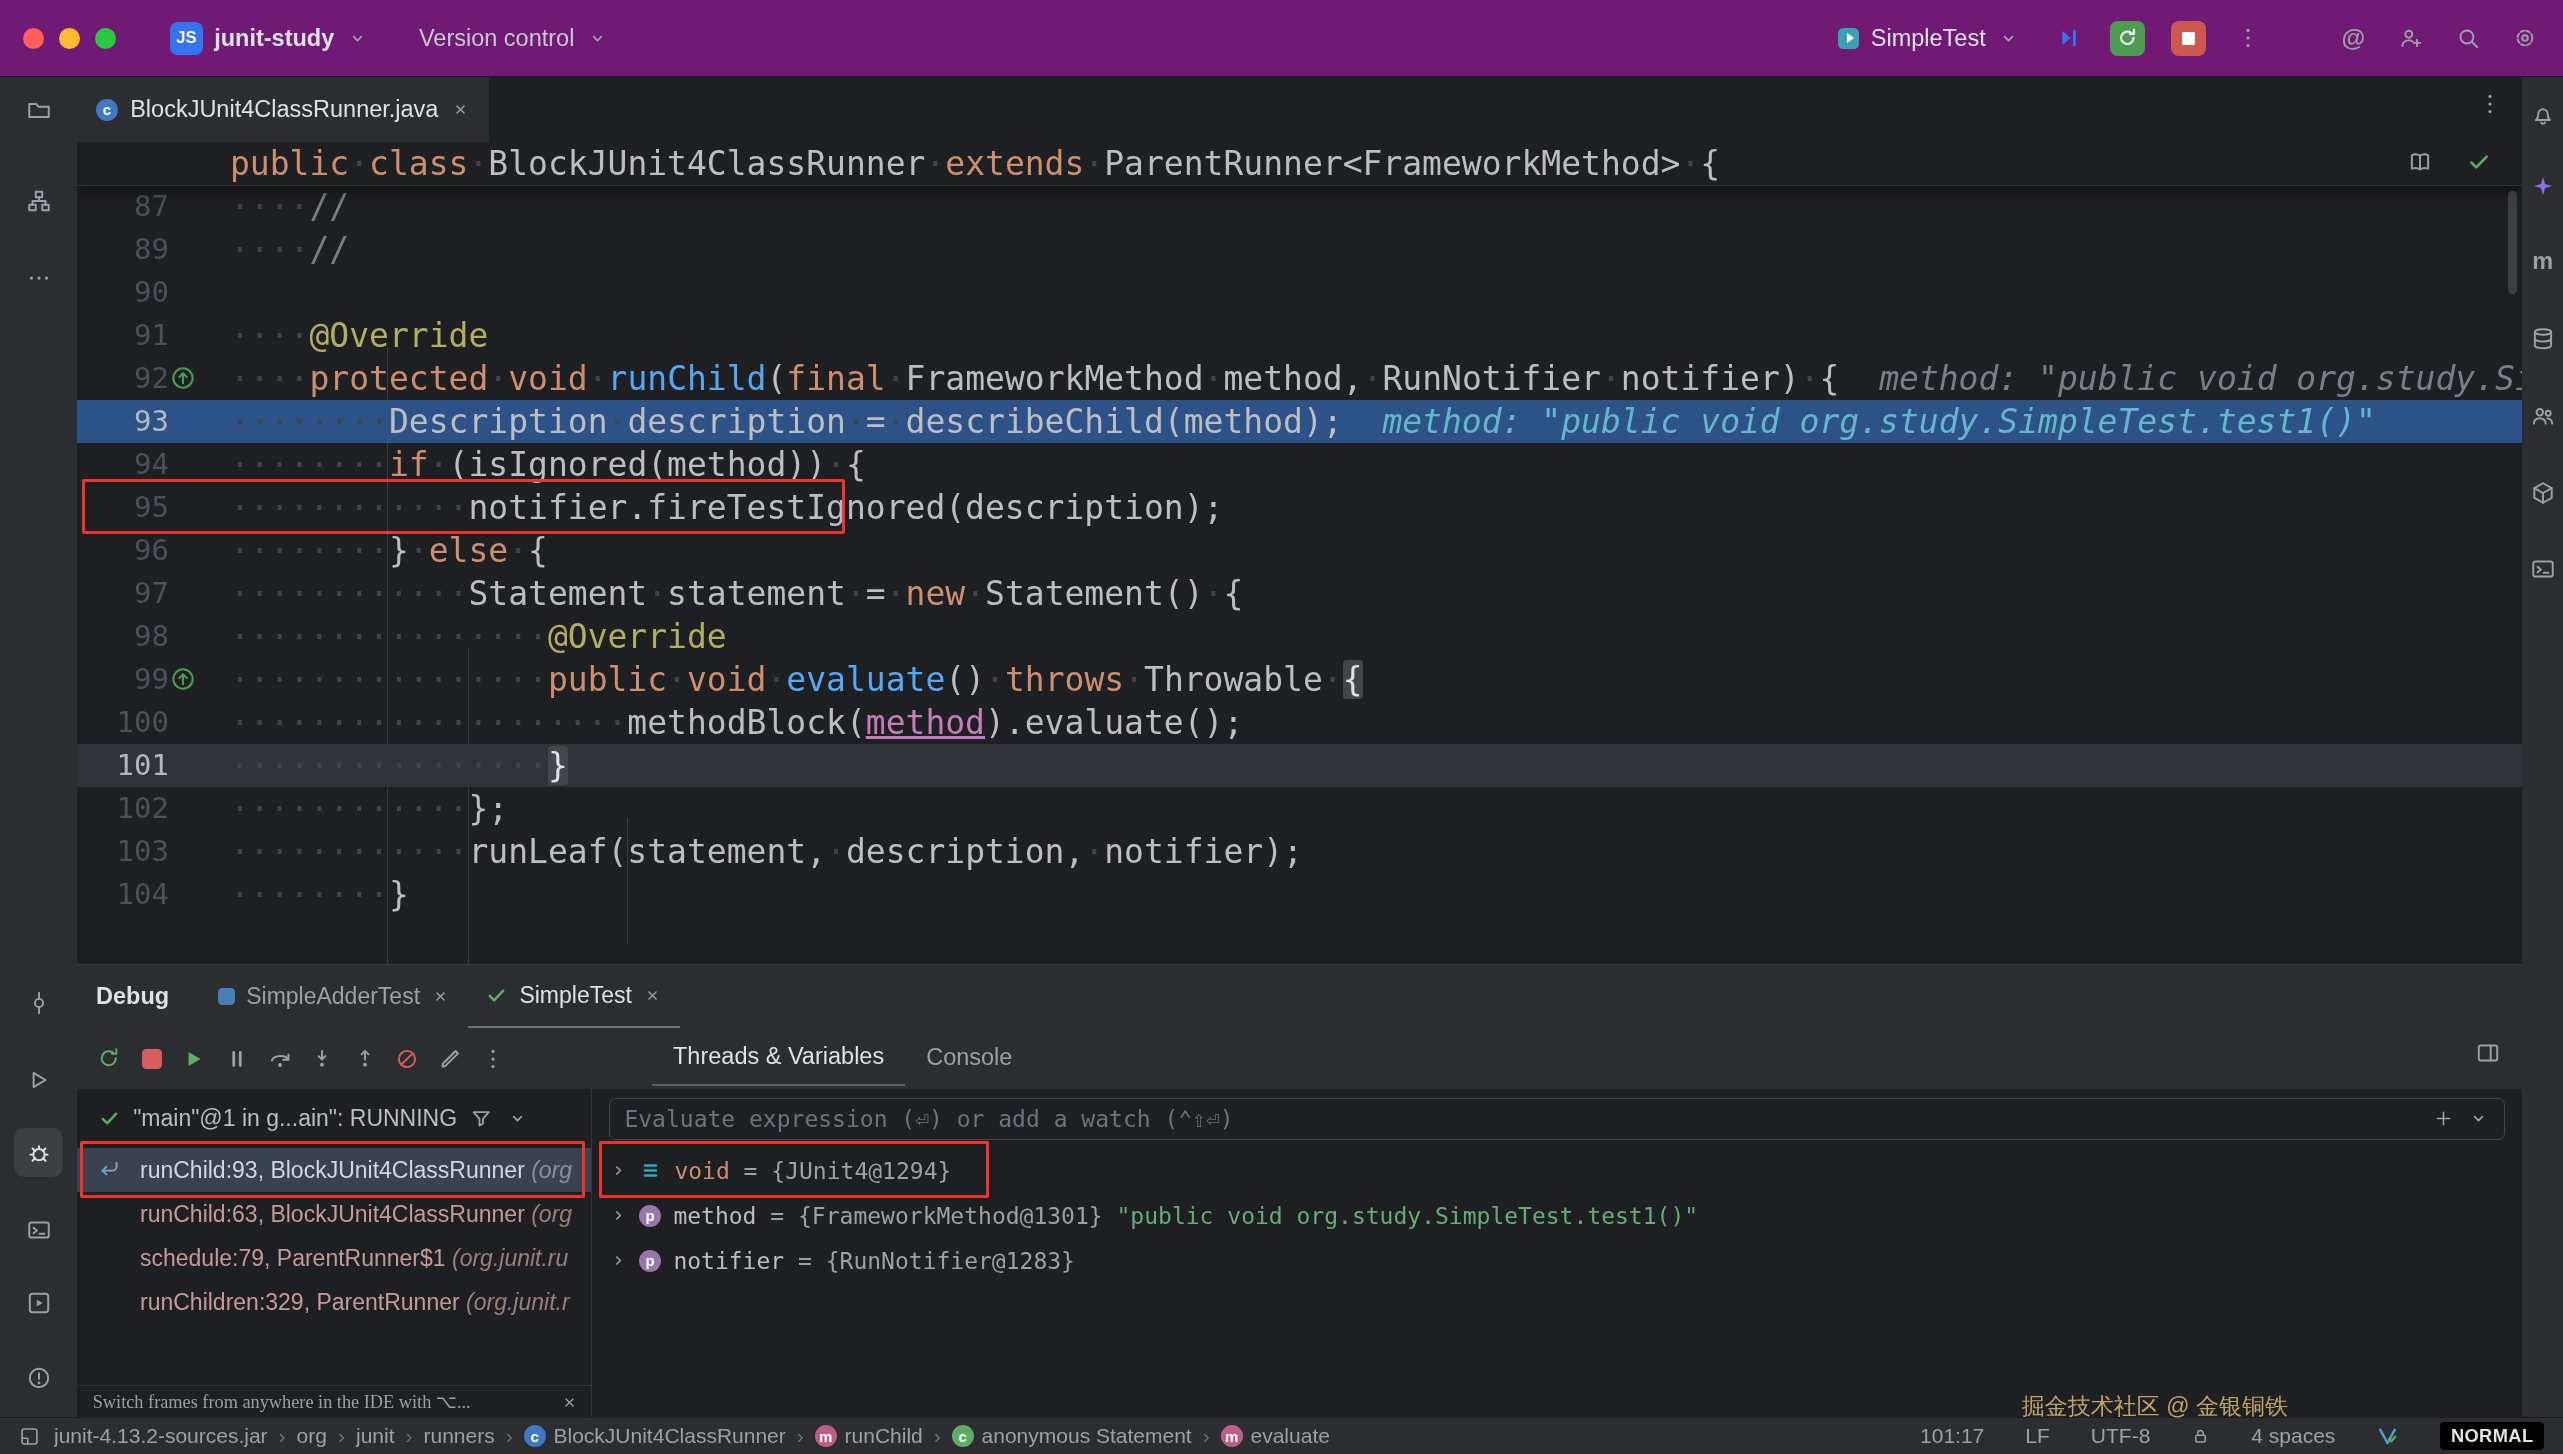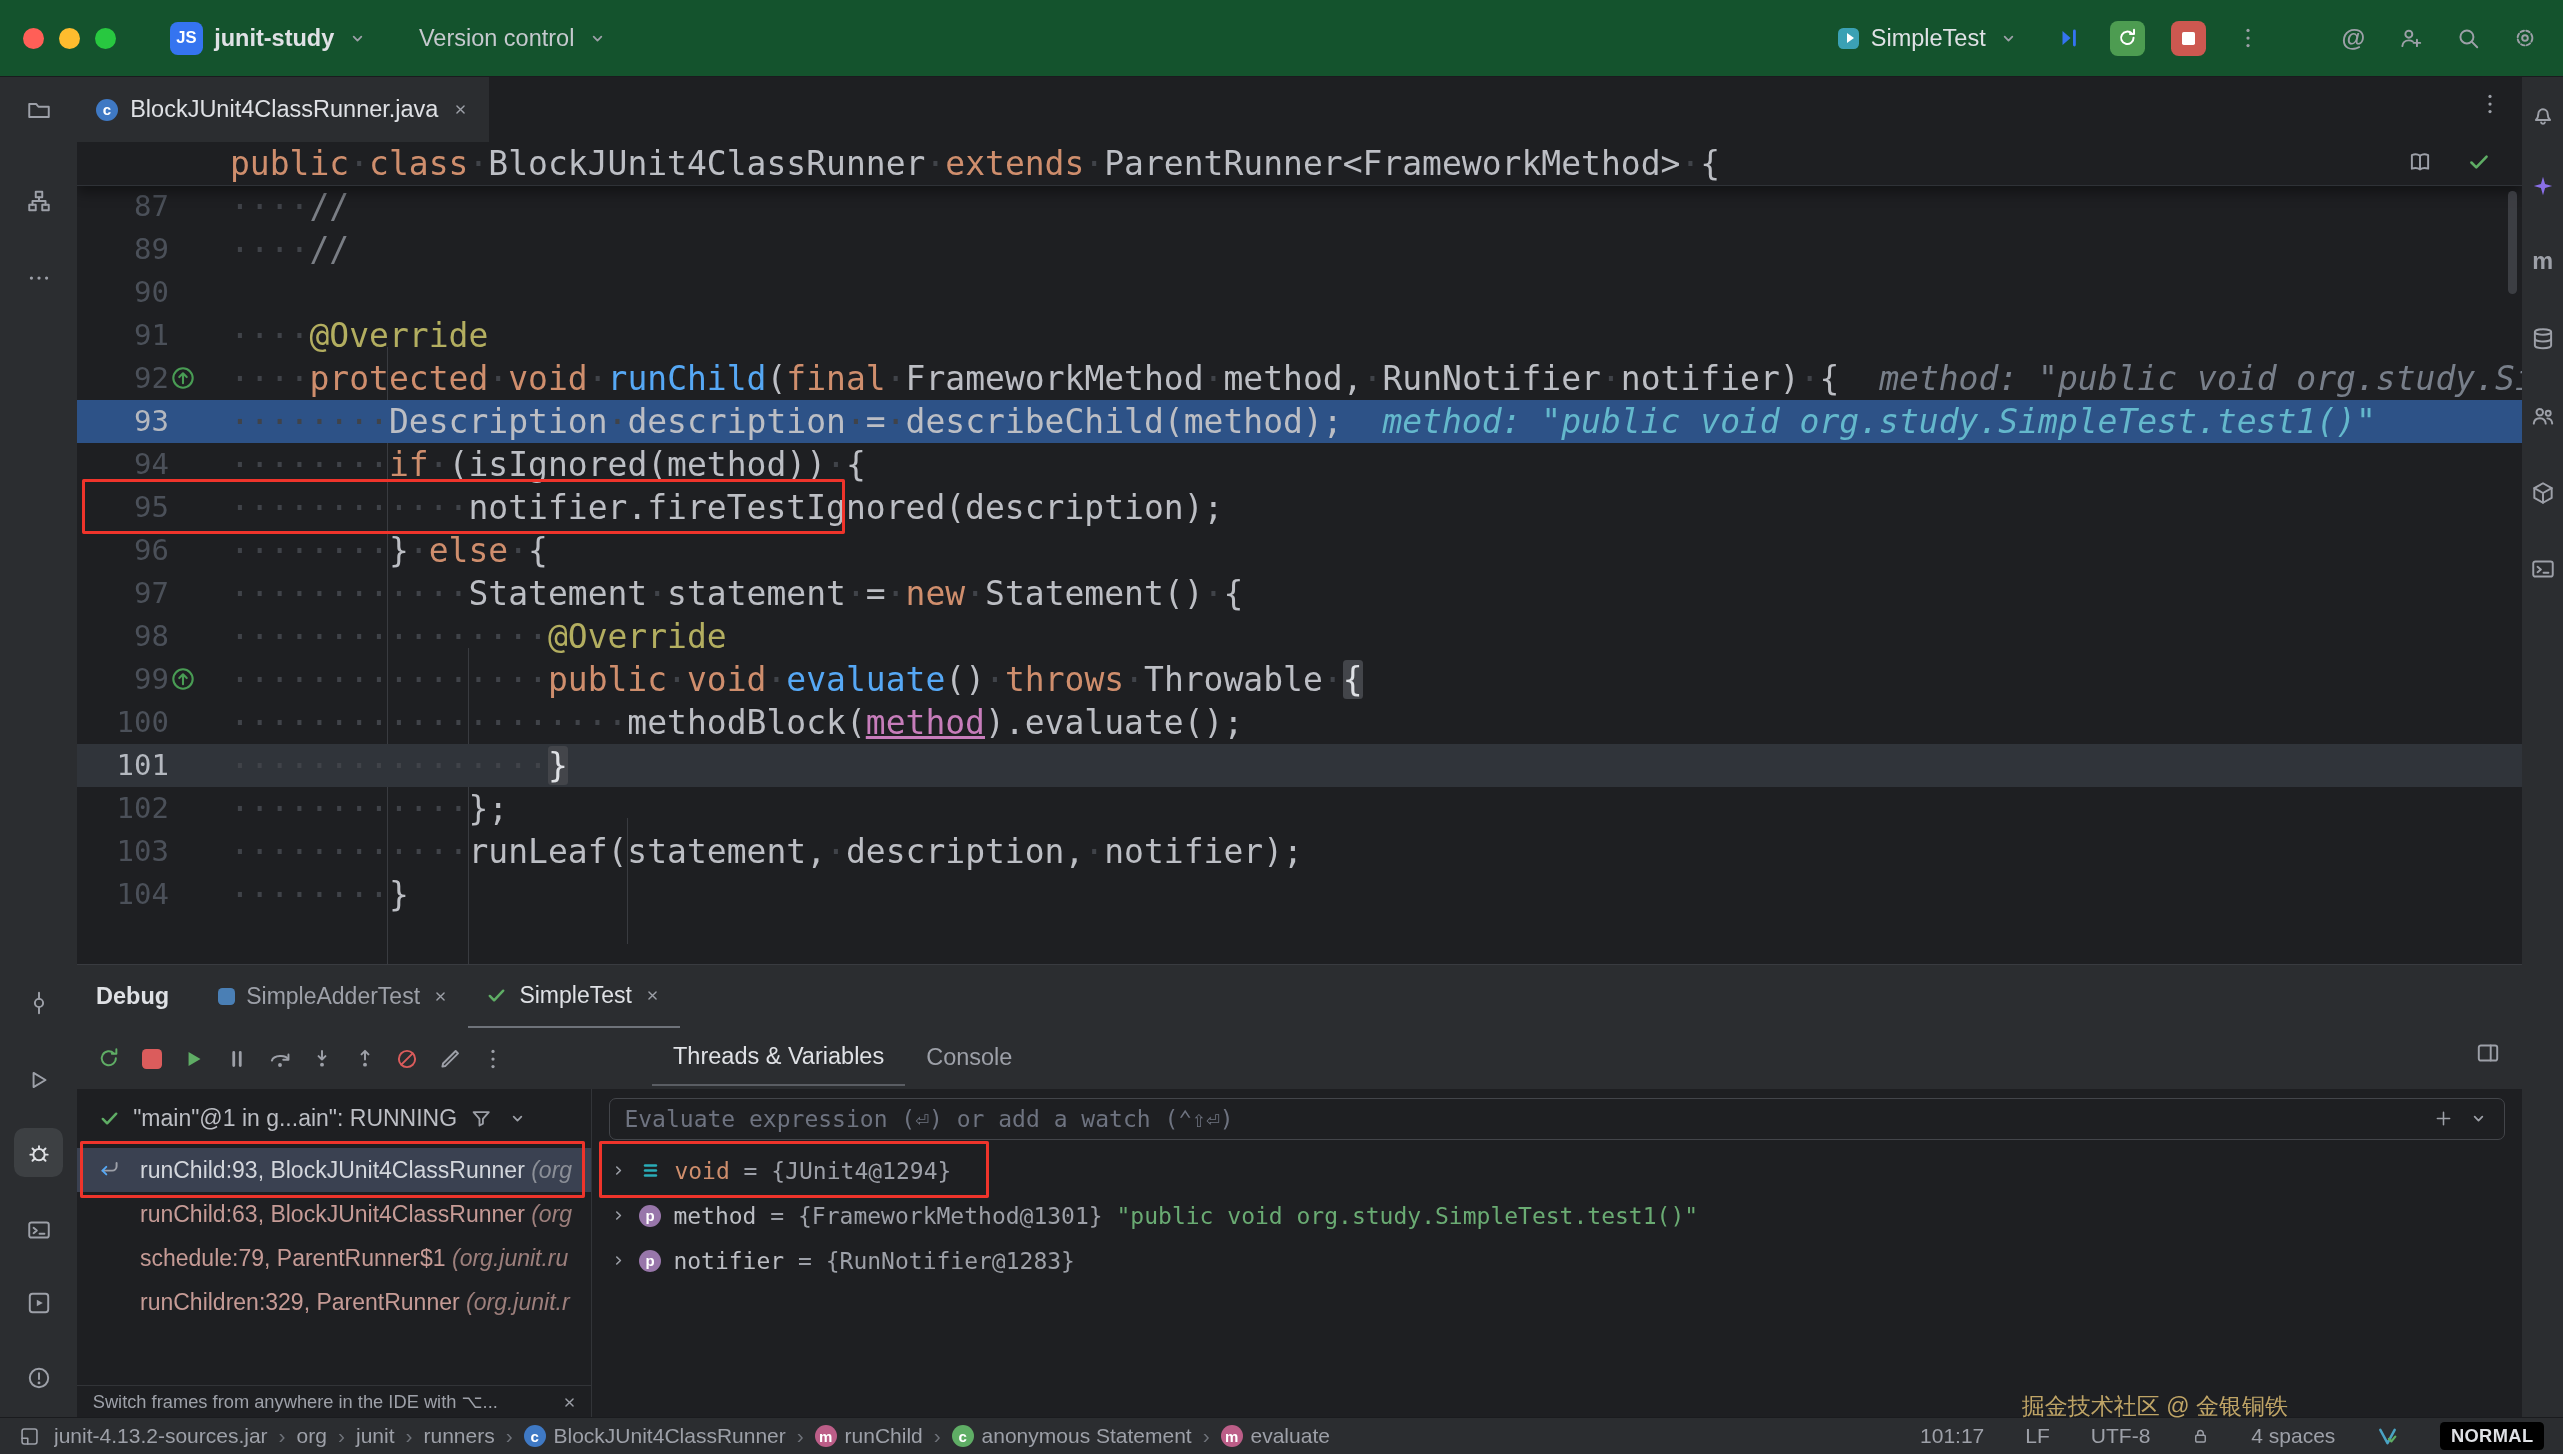--- a/index.html
+++ b/index.html
@@ -2,21 +2,21 @@
 <html style="font-size:14px"><head>
 <meta charset="utf-8">
 <style>
   html,body{margin:0;padding:0;background:#111;}
   #app{position:relative;width:2563px;height:1454px;background:#1e1f22;overflow:hidden;
        font-family:"Liberation Sans",sans-serif;color:#bcbec4;-webkit-font-smoothing:antialiased;}
   .ic svg{display:block}
   .ic{display:inline-flex;align-items:center;justify-content:center}
 
   
-  #titlebar{position:absolute;top:0;left:0;width:2563px;height:77px;background:#14532d;
+  #titlebar{position:absolute;top:0;left:0;width:2563px;height:77px;background:#701a75;
             border-bottom:0.9px solid #1a1b1e;display:flex;align-items:center;padding:0 23px;box-sizing:border-box;}
   .traffic{display:flex;align-items:center;gap:15px;margin-right:15.7px;}
   .tl{width:21px;height:21px;border-radius:50%;}
   .tl.red{background:#ff5f57}.tl.yellow{background:#febc2e}.tl.green{background:#28c840}
   .chip{display:flex;align-items:center;gap:11.3px;padding:7px 12.2px;border-radius:7px;margin-left:26px;}
   .chip-label{font-size:23.5px;color:#dfe1e5;white-space:nowrap}
   .chip-label.dim{color:#c6c9ce}
   .proj-avatar{width:33px;height:33px;border-radius:7.8px;background:#3574f0;color:#fff;
                display:flex;align-items:center;justify-content:center;font-weight:700;font-size:16.6px;}
   .tb-right{margin-left:auto;display:flex;align-items:center;gap:26px;}
@@ -86,21 +86,21 @@
   #frames-panel{width:514px;border-right:0.9px solid #323438;position:relative;overflow:hidden;}
   #thread-row{height:59px;display:flex;align-items:center;gap:12.2px;padding-left:21px;white-space:nowrap;overflow:hidden;}
   #thread-label{font-size:23px;color:#bcbec4;}
   #frames{position:absolute;top:59px;left:0;right:0;}
   .frame{height:44px;display:flex;align-items:center;padding-left:63px;font-size:23px;position:relative;white-space:pre;overflow:hidden;}
   .frame.sel{background:#3a4151;}
   .f-ic{position:absolute;left:19px;top:7.8px;}
   .f-main{color:#d3d6dc}.f-dim{color:#8b8f97;font-style:italic}
   .frame.lib .f-main{color:#c69b96}.frame.lib .f-dim{color:#9d7f7c}
   #frames-hint{position:absolute;bottom:0;left:0;right:0;height:32px;border-top:0.9px solid #323438;
-               display:flex;align-items:center;padding:0 12.2px 0 15.7px;font-size:18.3px;color:#9da0a8;white-space:nowrap;overflow:hidden;}
+               display:flex;align-items:center;padding:0 12.2px 0 15.7px;font-size:18.3px;color:#9da0a8;white-space:nowrap;overflow:hidden;font-family:Liberation Serif, serif;}
   #frames-hint .ic{margin-left:auto}
   #vars-panel{flex:1;position:relative;overflow:hidden;}
   #eval-row{height:59px;display:flex;align-items:center;padding:0 17.4px;}
   #eval-field{flex:1;height:40px;border:0.9px solid #43454a;border-radius:7px;display:flex;align-items:center;
               padding:0 14px;font-family:"DejaVu Sans Mono",monospace;font-size:23px;color:#6e7380;white-space:pre;overflow:hidden;}
   #eval-icons{margin-left:auto;display:flex;gap:12.2px;align-items:center;}
   #vars{position:absolute;top:59px;left:0;right:0;}
   .var{height:45px;display:flex;align-items:center;font-family:"DejaVu Sans Mono",monospace;font-size:23px;white-space:pre;overflow:hidden;padding-left:15.7px;}
   .var .chev{margin-right:10.5px}
   .var .vic{margin-right:12.2px}

